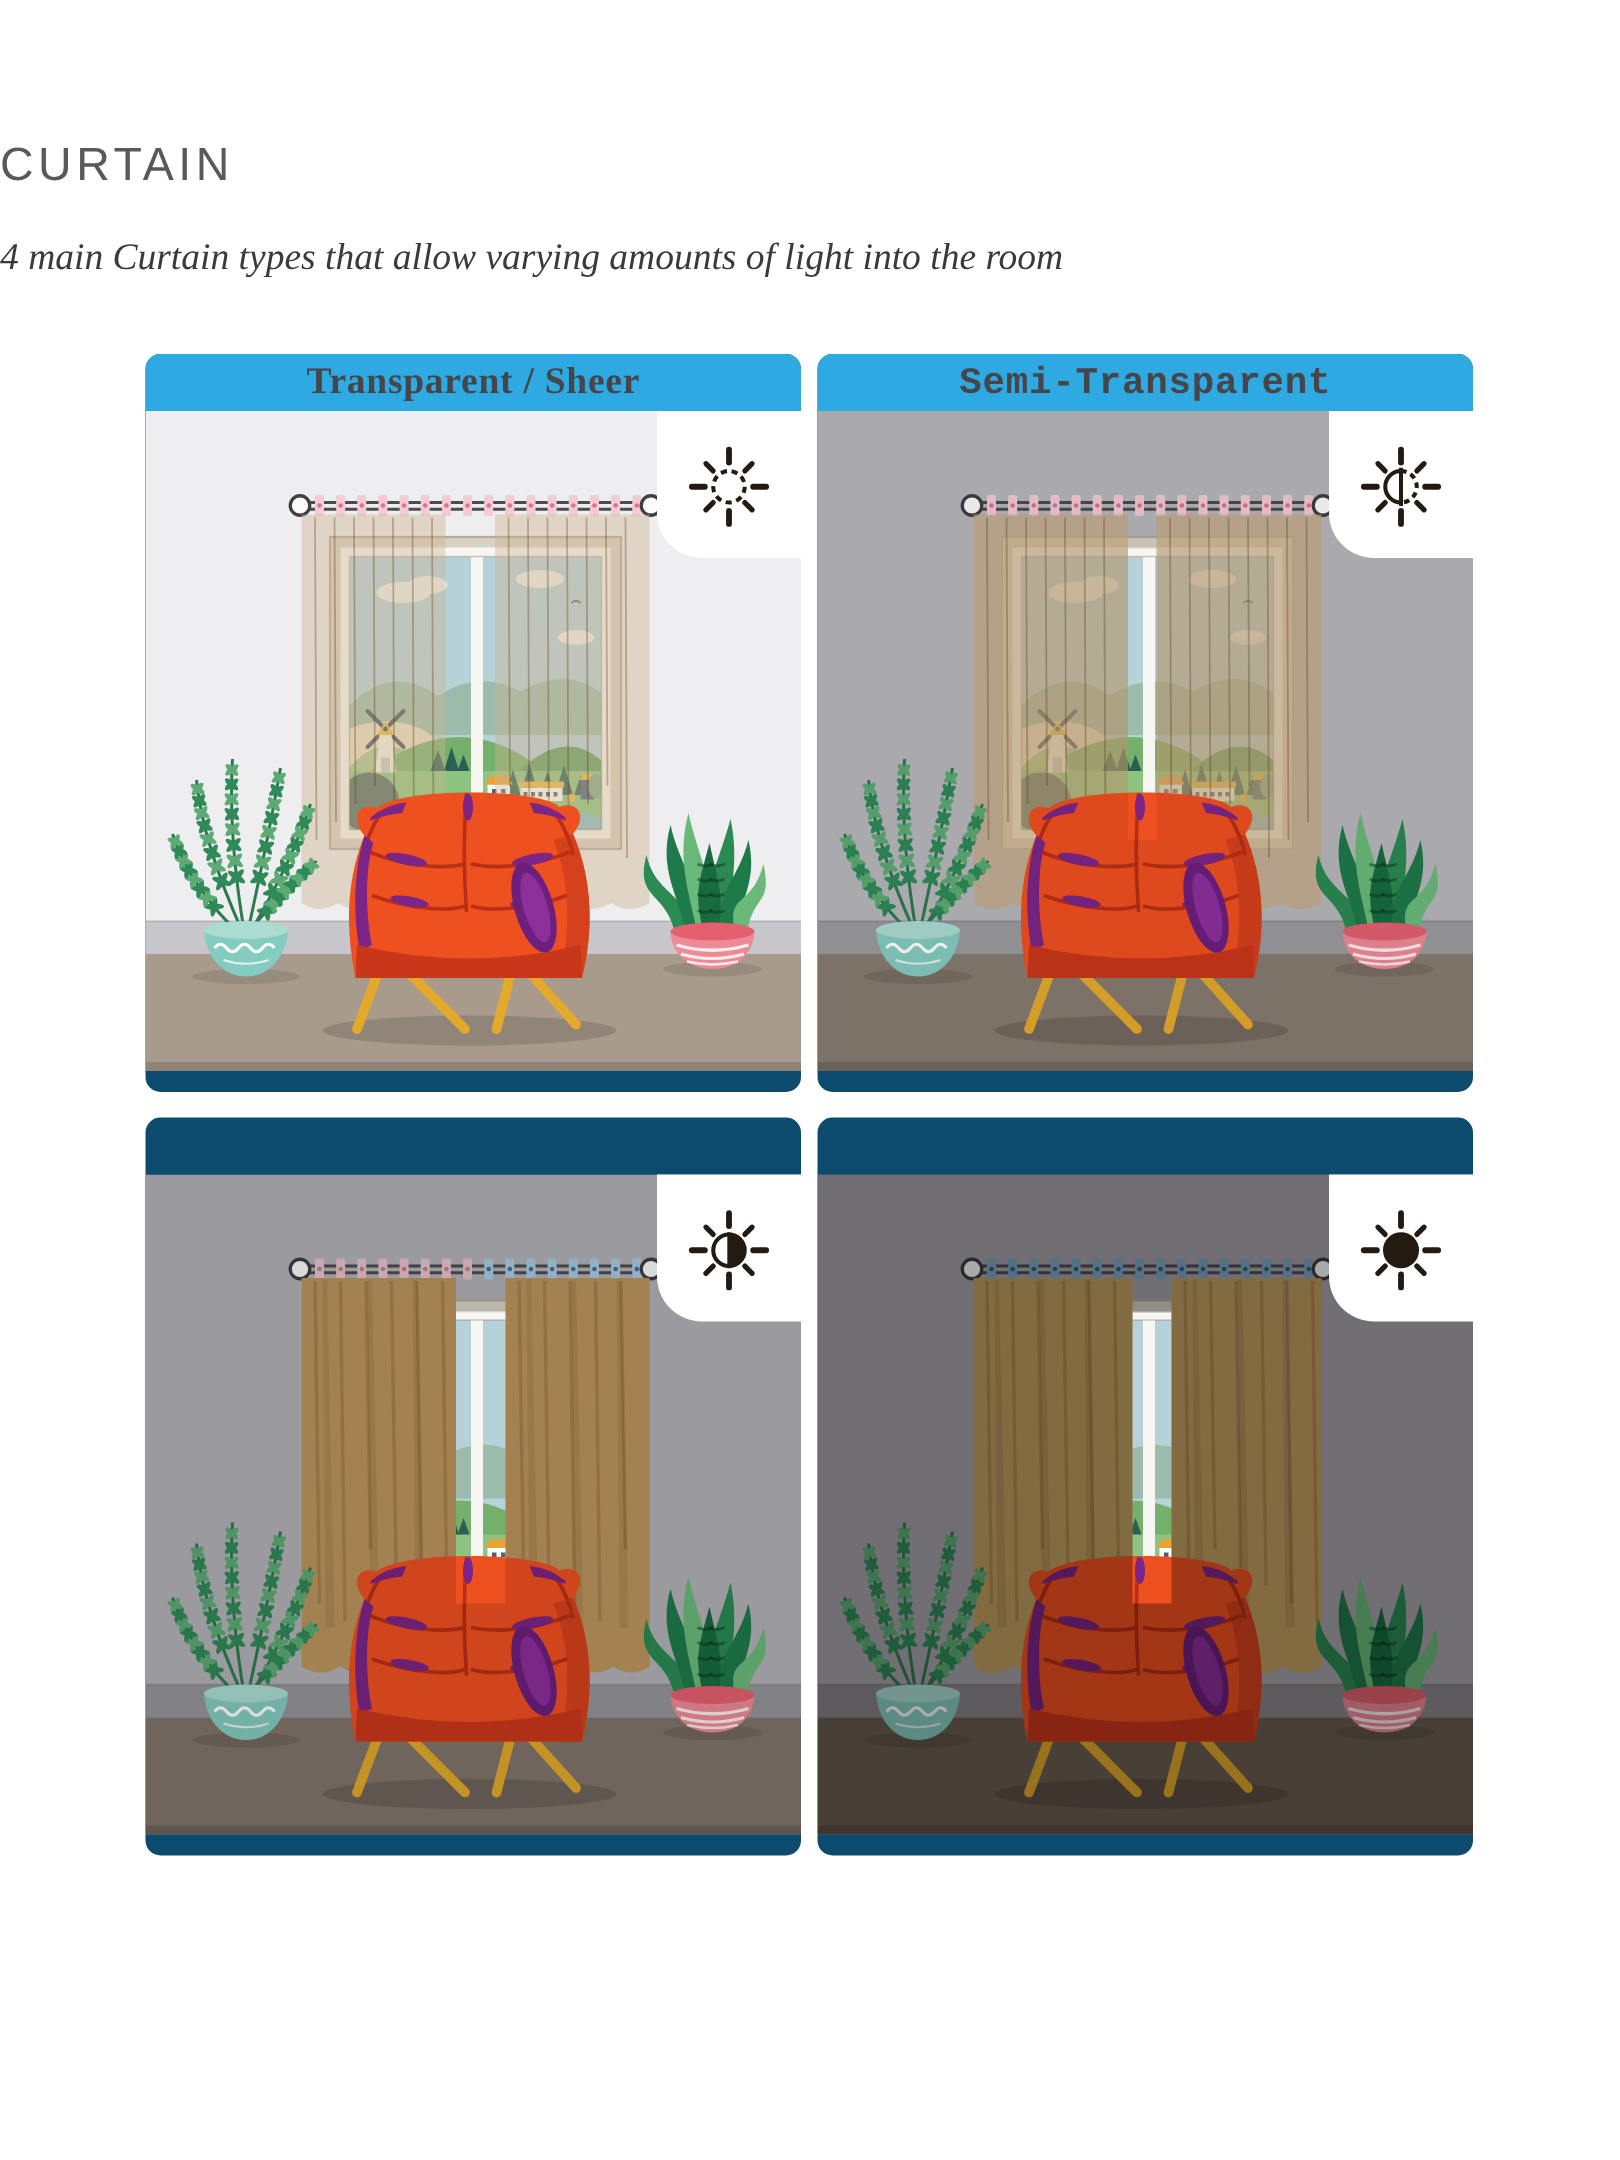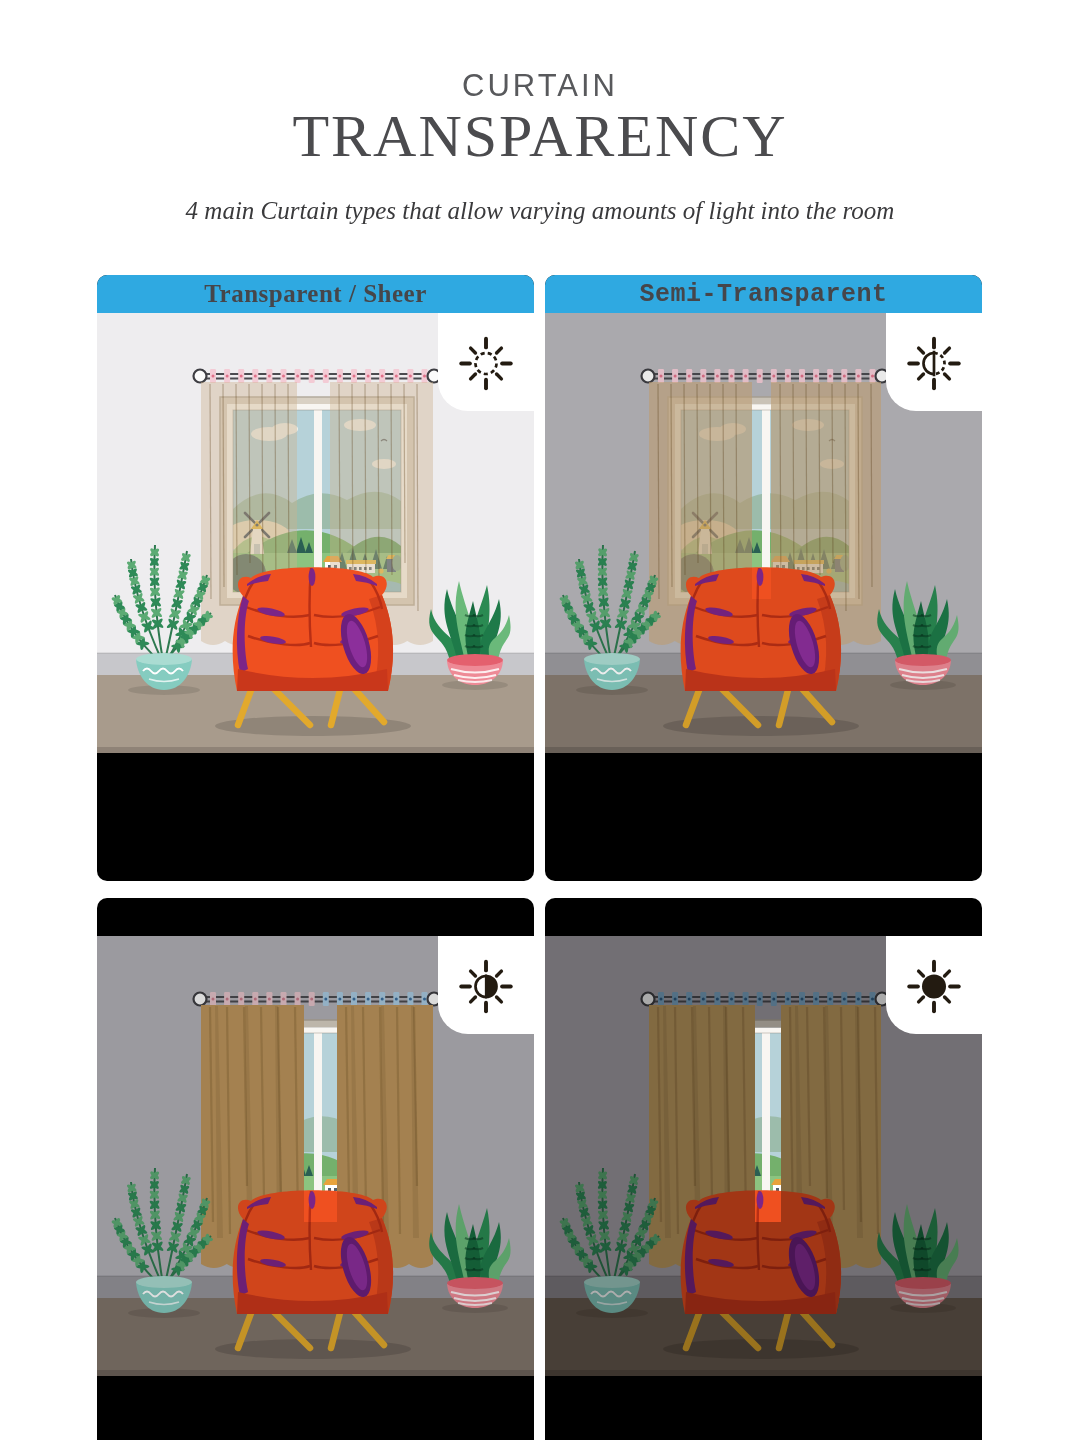--- a/index.html
+++ b/index.html
@@ -1,49 +1,48 @@
 <!DOCTYPE html>
 <html style="--accent: #2fa9e1;"><head>
 <meta charset="utf-8">
 <style>
   * { margin:0; padding:0; box-sizing:border-box; }
   body { background:#fff; font-family:"Liberation Serif", serif; }
   .page { position:relative; width:1080px; height:1440px; background:#ffffff; overflow:hidden; }
 
-  .masthead { text-align:center; padding-top:68px; }
+  .masthead { padding-top:92px; }
   .kicker { font-family:"Liberation Sans", sans-serif; font-size:31px; letter-spacing:3px;
             color:#58595c; font-weight:400; }
   .main-title { font-family:"Liberation Serif", serif; font-size:60px; letter-spacing:2px;
                 color:#4b4b4e; font-weight:400; line-height:1.02; margin-top:2px; }
   .subtitle { font-family:"Liberation Serif", serif; font-style:italic; font-size:25px;
               color:#3a3a3c; margin-top:30px; }
 
   .grid { position:relative; width:885px; margin:50px 0 0 97px;
           display:grid; grid-template-columns:437px 437px; column-gap:11px; row-gap:17px; }
 
-  .panel { position:relative; width:437px; height:606px; border-radius:10px; overflow:hidden;
-           background:#000000; }
+  .panel { position:relative; width:437px; height:492px; border-radius:10px; overflow:hidden;
+           background:#0c4a6e; }
   .panel-header { position:relative; height:38px; background:var(--accent,#2fa9e1);
                   display:flex; align-items:center; justify-content:center; z-index:3; }
   .panel-title { font-family:"Liberation Serif", serif; font-weight:700; font-size:25px;
                  color:#46464a; letter-spacing:0.5px; }
   .scene { position:absolute; top:38px; left:0; width:437px; height:440px; z-index:1; }
   .scene svg { display:block; }
   .icon-box { position:absolute; top:38px; right:0; width:96px; height:98px; background:#ffffff;
               border-radius:0 0 0 30px; display:flex; align-items:center; justify-content:center;
               z-index:2; }
 </style>
 </head>
 <body>
 
 <div class="page">
 
   <header class="masthead">
     <div class="kicker">CURTAIN</div>
-    <h1 class="main-title">TRANSPARENCY</h1>
     <p class="subtitle">4 main Curtain types that allow varying amounts of light into the room</p>
   </header>
 
   <main class="grid">
 
     <section class="panel">
       <div class="panel-header">
         <span class="panel-title" style="color: rgb(70, 70, 74);">Transparent / Sheer</span>
       </div>
       <div class="scene">

